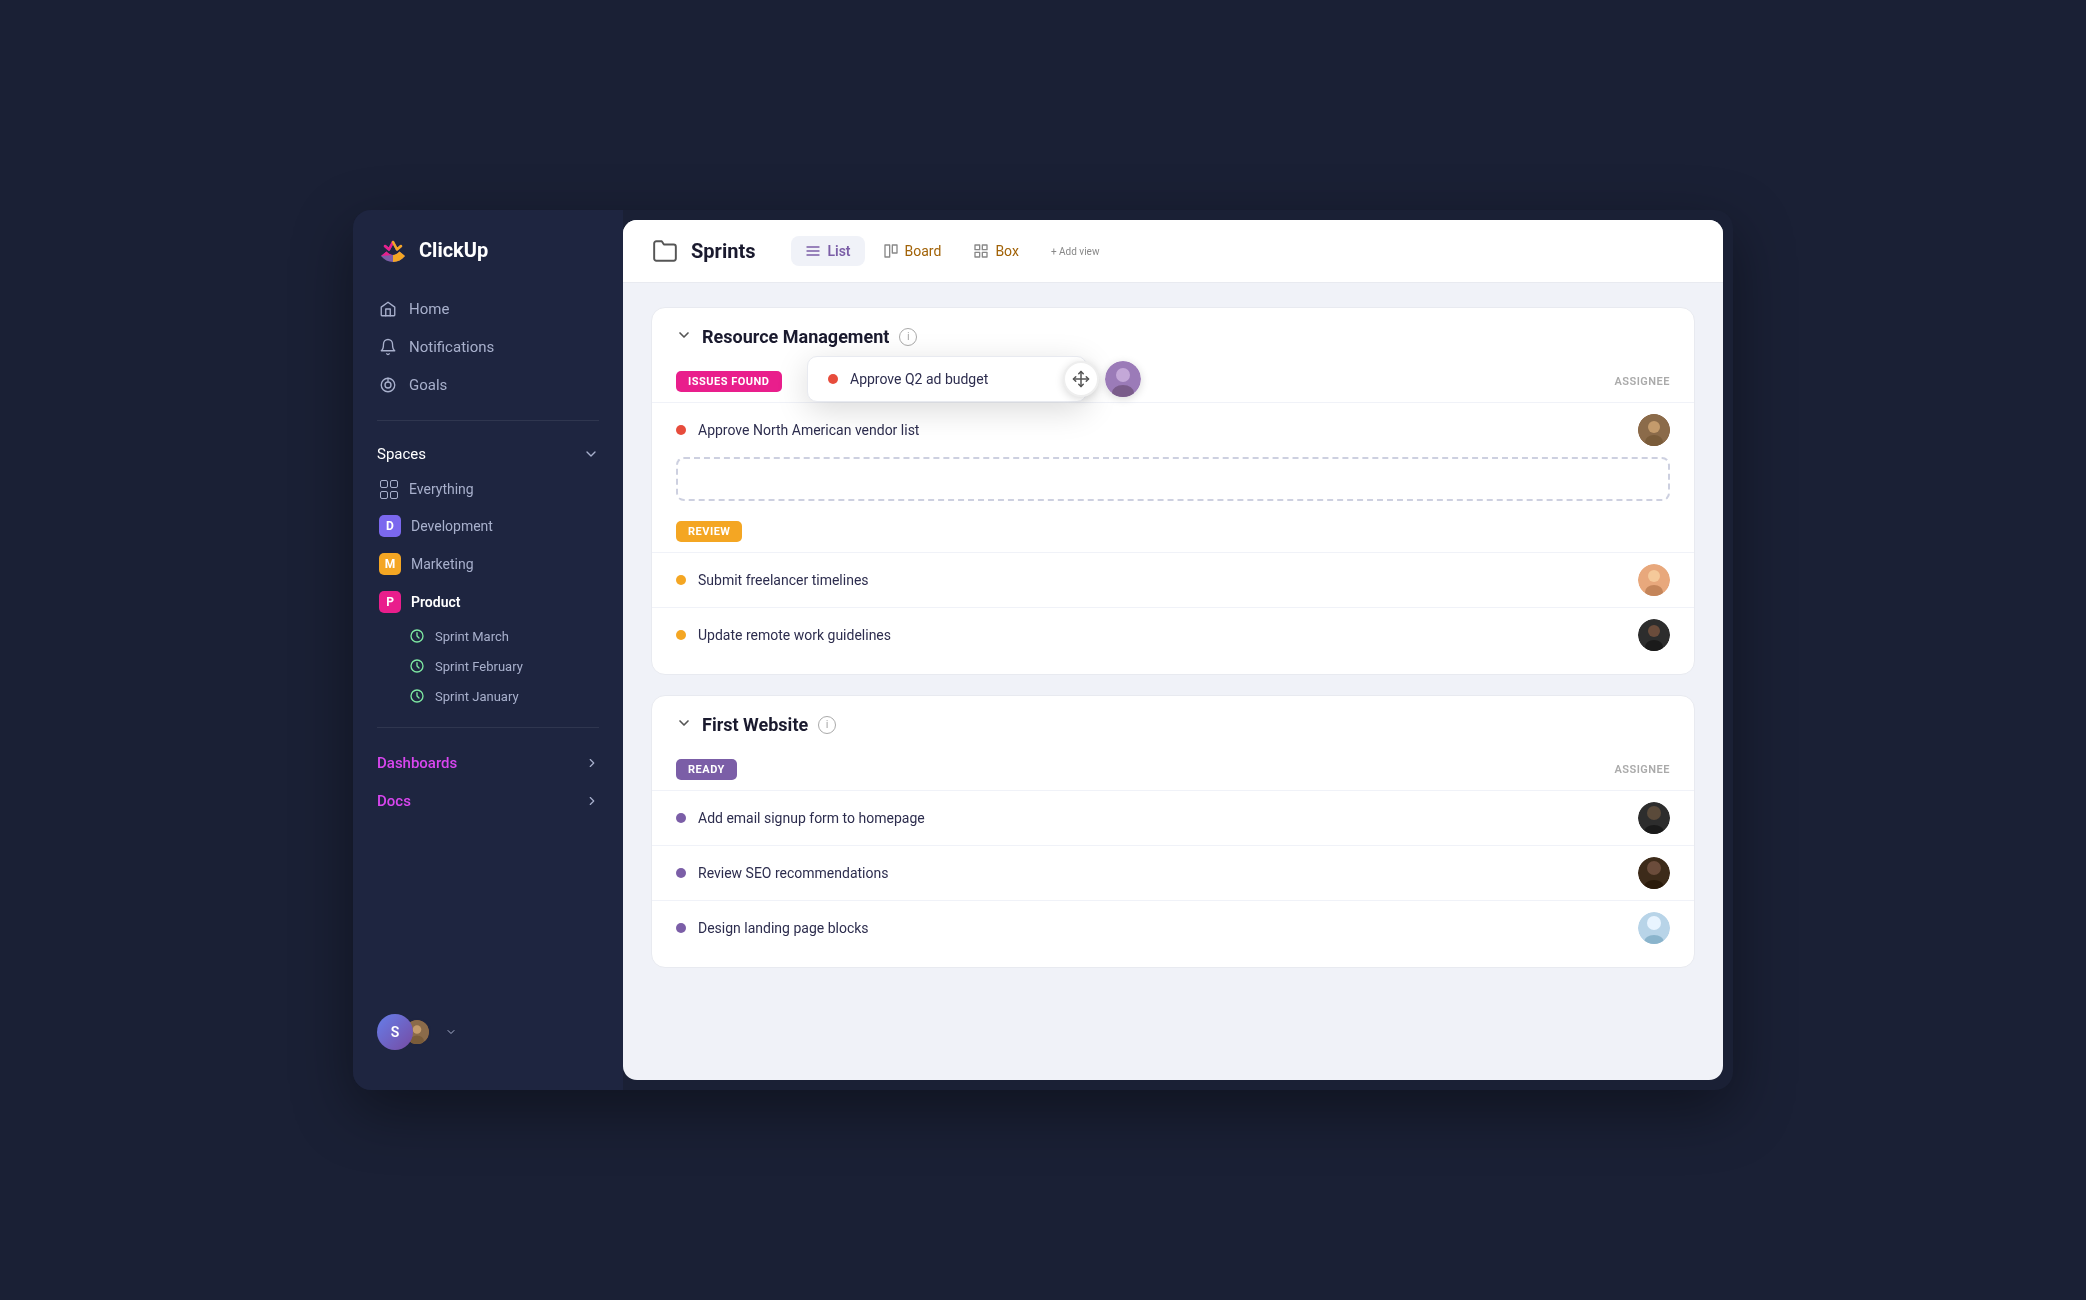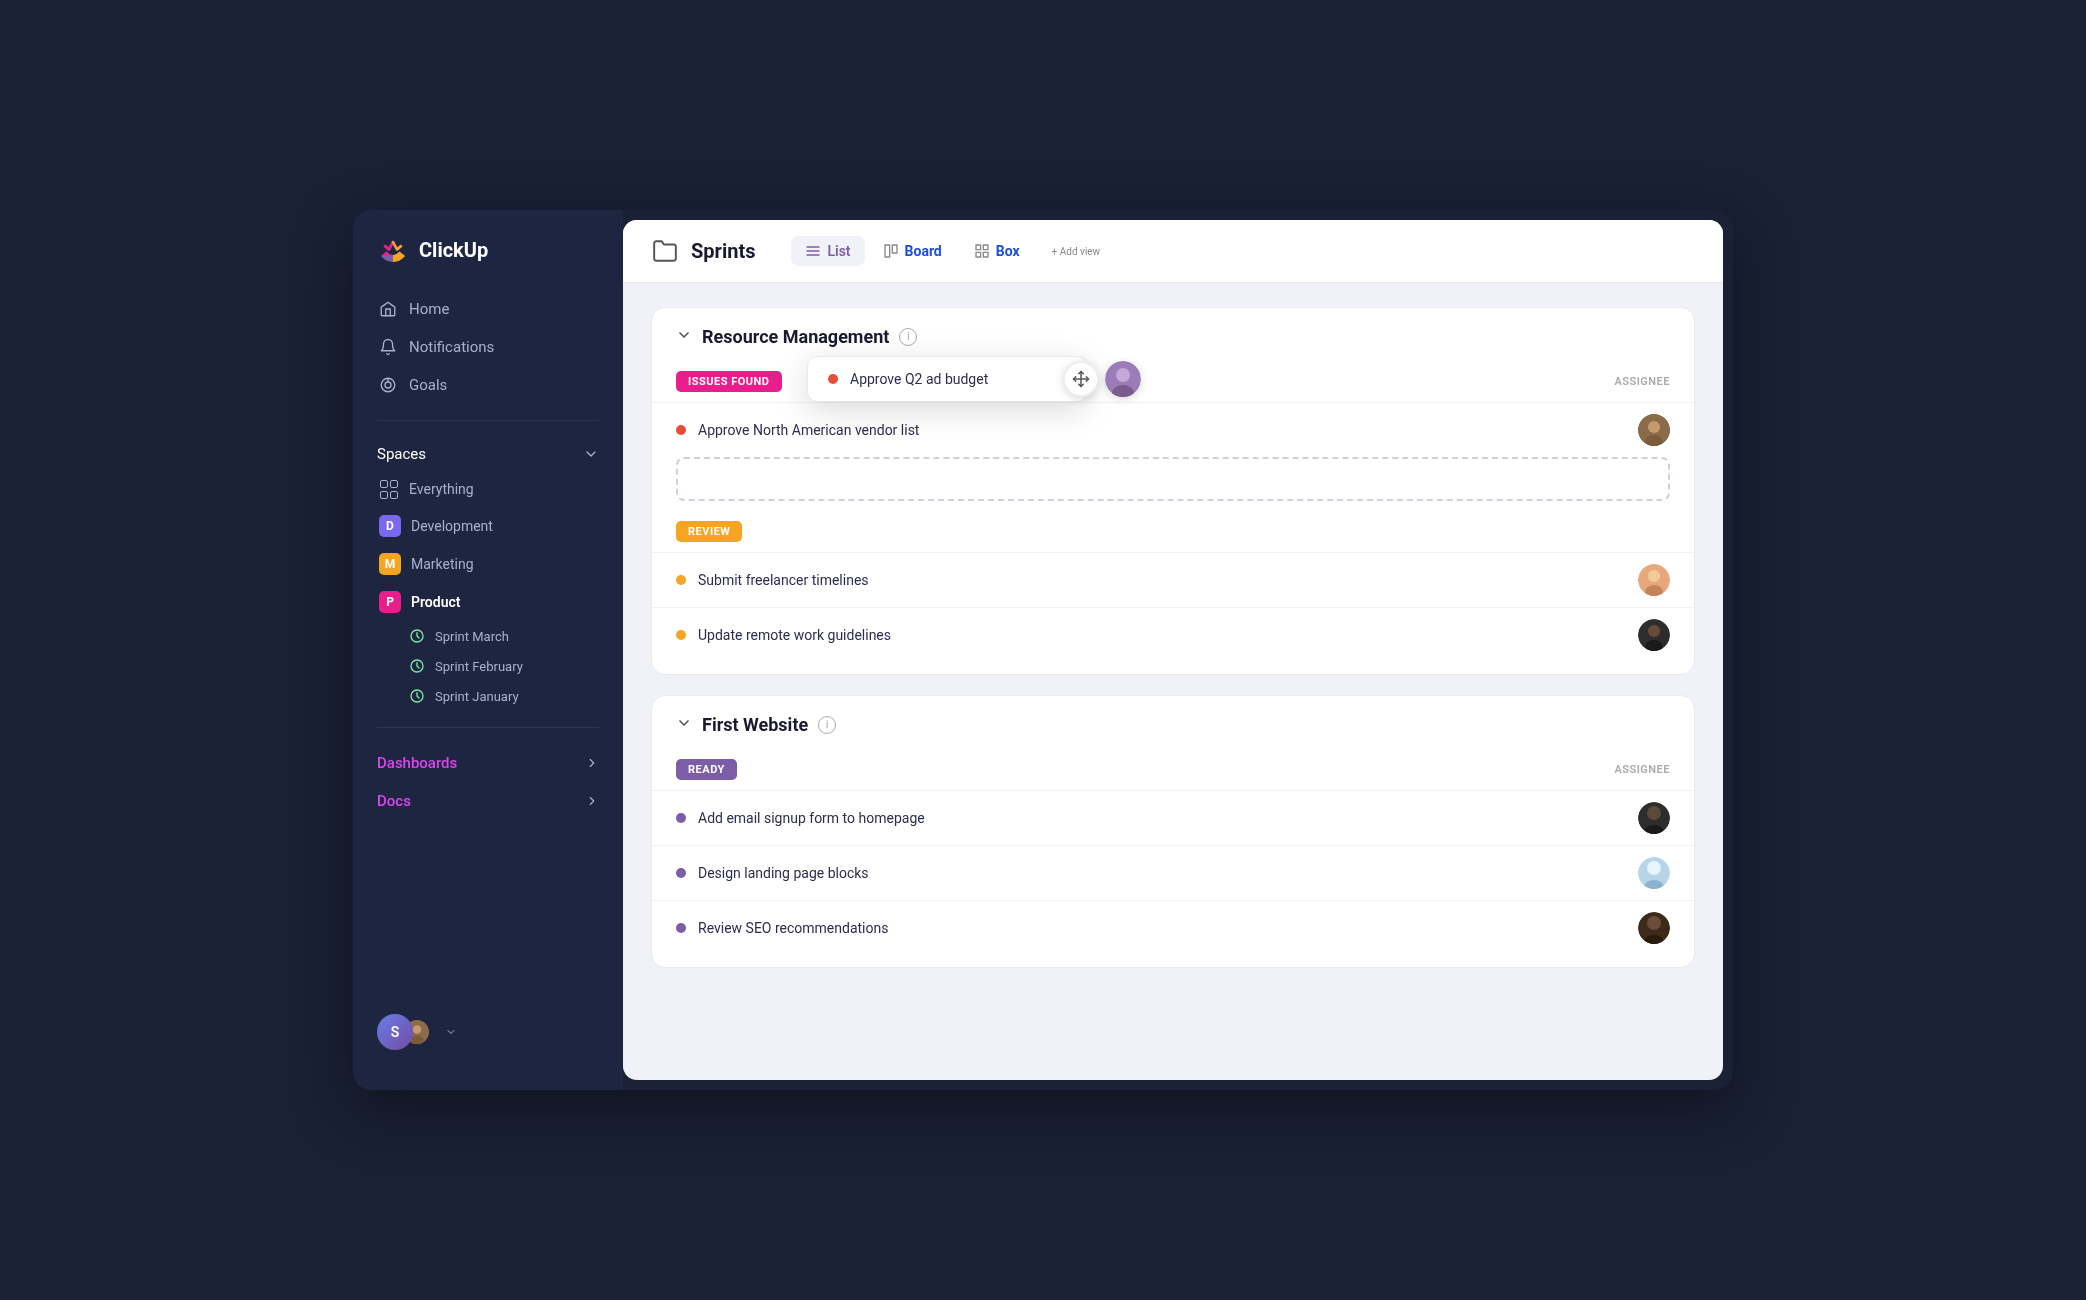--- a/index.html
+++ b/index.html
@@ -178,22 +178,22 @@
       margin-left: 20px;
     }
     .view-tab {
       display: flex;
       align-items: center;
       gap: 6px;
       padding: 7px 14px;
       border-radius: 8px;
       cursor: pointer;
       font-size: 14px;
-      color: #1d4ed8;
-      font-weight: 700;
+      color: #a16207;
+      font-weight: 400;
     }
     .view-tab.active {
       background: #f0f2f8;
       color: #7b5ea7;
       font-weight: 600;
     }
     .add-view-btn {
       display: flex;
       align-items: center;
       gap: 6px;
@@ -640,41 +640,41 @@
             <svg width="32" height="32" viewBox="0 0 32 32">
               <circle cx="16" cy="16" r="16" fill="#2d2d2d"></circle>
               <circle cx="16" cy="11" r="7" fill="#5a4a3a"></circle>
               <ellipse cx="16" cy="30" rx="10" ry="7" fill="#1a1a1a"></ellipse>
             </svg>
           </div>
         </div>
         <div class="task-row">
           <div class="task-left">
             <span class="task-dot dot-purple"></span>
+            <span class="task-name">Review SEO recommendations</span>
+          </div>
+          <div class="task-assignee">
+            <svg width="32" height="32" viewBox="0 0 32 32">
+              <circle cx="16" cy="16" r="16" fill="#3d2b1a"></circle>
+              <circle cx="16" cy="11" r="7" fill="#6B4C3B"></circle>
+              <ellipse cx="16" cy="30" rx="10" ry="7" fill="#2a1a0a"></ellipse>
+            </svg>
+          </div>
+        </div>
+        <div class="task-row">
+          <div class="task-left">
+            <span class="task-dot dot-purple"></span>
             <span class="task-name">Design landing page blocks</span>
           </div>
           <div class="task-assignee">
             <svg width="32" height="32" viewBox="0 0 32 32">
               <circle cx="16" cy="16" r="16" fill="#B8D4E8"></circle>
               <circle cx="16" cy="11" r="7" fill="#E8F4FF"></circle>
               <ellipse cx="16" cy="30" rx="10" ry="7" fill="#8AB4CC"></ellipse>
             </svg>
           </div>
         </div>
-        <div class="task-row">
-          <div class="task-left">
-            <span class="task-dot dot-purple"></span>
-            <span class="task-name">Review SEO recommendations</span>
-          </div>
-          <div class="task-assignee">
-            <svg width="32" height="32" viewBox="0 0 32 32">
-              <circle cx="16" cy="16" r="16" fill="#3d2b1a"></circle>
-              <circle cx="16" cy="11" r="7" fill="#6B4C3B"></circle>
-              <ellipse cx="16" cy="30" rx="10" ry="7" fill="#2a1a0a"></ellipse>
-            </svg>
-          </div>
-        </div>
         <div style="height:12px;"></div>
       </div>
 
     </div>
   </div>
 </div>
 
 </body></html>

